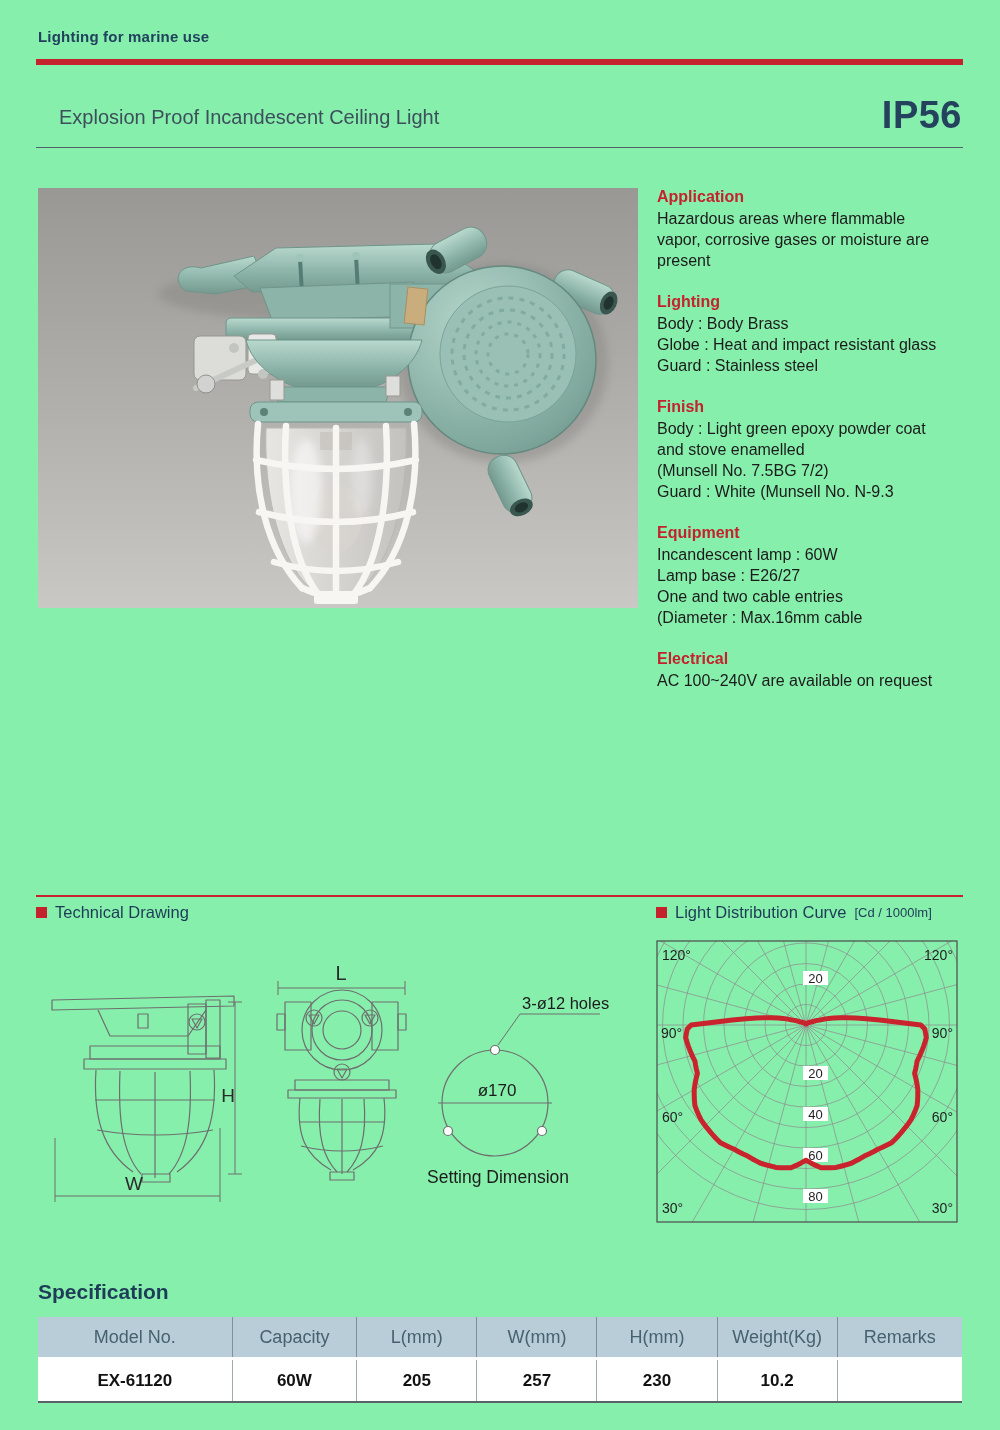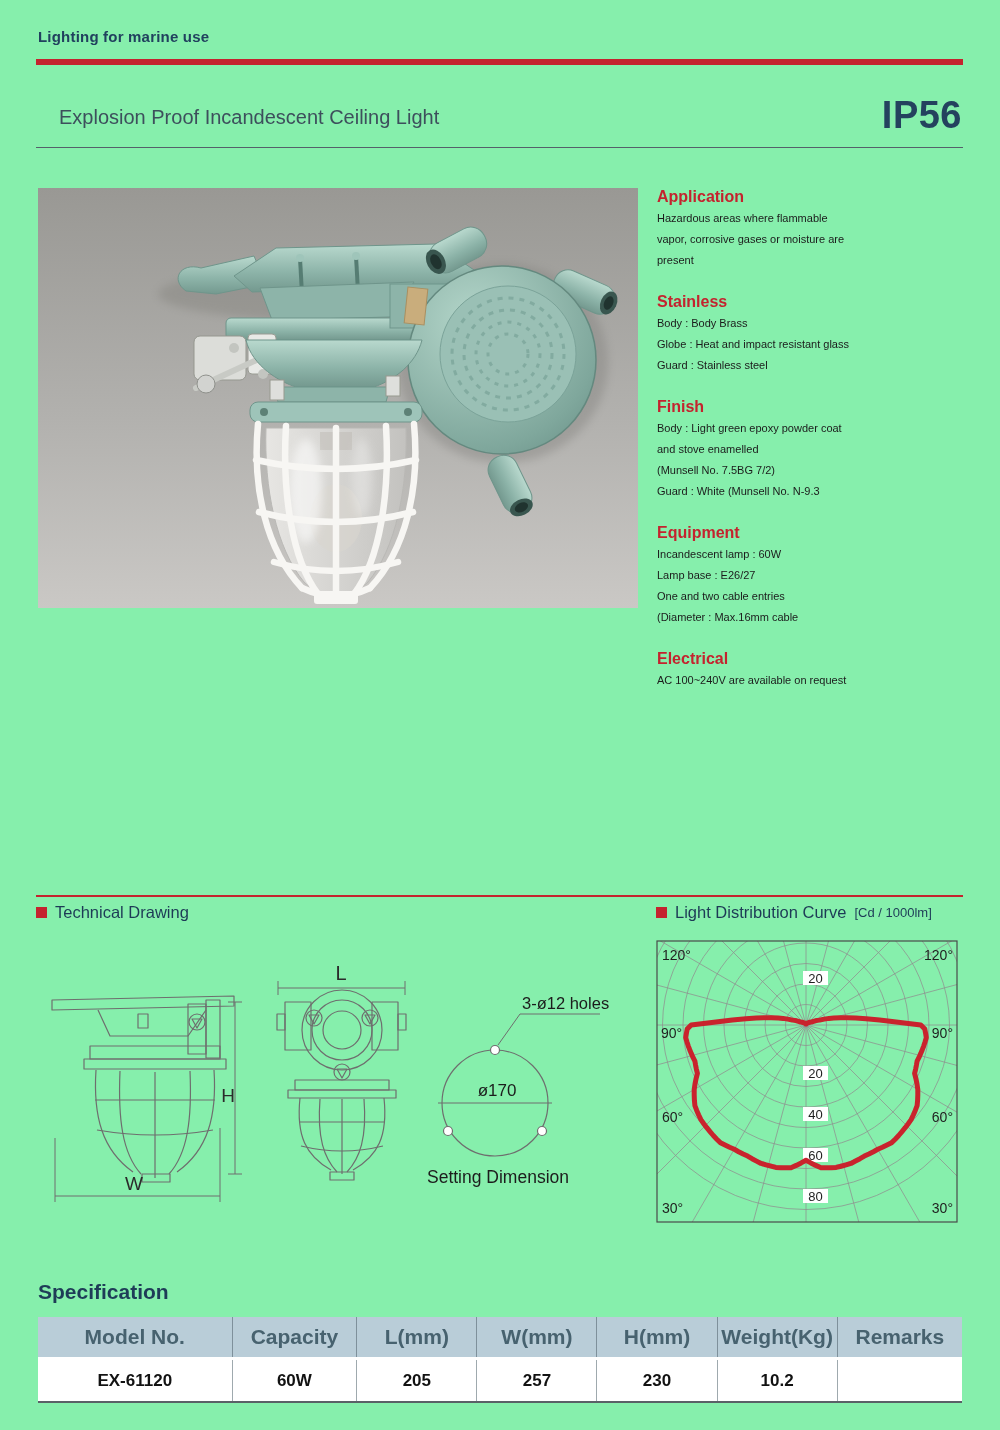--- a/index.html
+++ b/index.html
@@ -14,39 +14,39 @@
   .rule-thin{position:absolute;left:36px;top:147px;width:927px;height:1px;background:#55606a;}
 
   
   .photo{position:absolute;left:38px;top:188px;width:600px;height:420px;}
 
   
   .info-col{position:absolute;left:657px;top:186px;width:312px;}
   .info-section{margin-bottom:20px;}
   .info-section h3{margin:0 0 1px 0;font-size:16px;font-weight:bold;color:#c4232e;line-height:21px;}
   .info-section h3 .suffix{color:#1b1b1b;font-weight:400;}
-  .info-line{font-size:11px;line-height:21px;color:#1b1b1b;}
+  .info-line{font-size:16px;line-height:21px;color:#1b1b1b;}
 
   
   .rule-red-mid{position:absolute;left:36px;top:895px;width:927px;height:2px;background:#c4232e;}
   .sec-head{position:absolute;top:903px;display:flex;align-items:center;gap:8px;}
   .sec-head.left{left:36px;}
   .sec-head.right{left:656px;}
   .bullet{width:11px;height:11px;background:#c4232e;flex:0 0 auto;}
   .sec-head .lbl{font-size:16.5px;color:#1d3a56;font-weight:400;}
   .sec-head .units{font-size:13px;color:#1d3a56;font-weight:400;}
 
   
   .tech-drawing{position:absolute;left:38px;top:938px;width:580px;height:305px;}
   .polar-wrap{position:absolute;left:656px;top:940px;width:302px;height:283px;}
 
   
   .spec-title{position:absolute;left:38px;top:1280px;font-size:21px;font-weight:bold;color:#1e3c57;}
   .spec-table{position:absolute;left:38px;top:1317px;width:924px;border-collapse:collapse;table-layout:fixed;border-bottom:2px solid #5a6167;}
-  .spec-table th{height:38px;background:#b9cdd8;color:#47626f;font-size:21px;font-weight:700;text-align:center;border-bottom:3px solid #ffffff;}
+  .spec-table th{height:38px;background:#b9cdd8;color:#47626f;font-size:18px;font-weight:400;text-align:center;border-bottom:3px solid #ffffff;}
   .spec-table th + th{border-left:1px solid #7e909b;}
   .spec-table td{height:39px;background:#fff;color:#121212;font-size:17px;font-weight:600;text-align:center;}
   .spec-table td + td{border-left:1px solid #9fa9ae;}
 
   svg text{font-family:"Liberation Sans", sans-serif;}
 </style>
 </head>
 <body>
 
 <div class="page">
@@ -169,21 +169,21 @@
   </div>
 
   <aside class="info-col" id="info-col">
       <div class="info-section">
         <h3>Application</h3>
         <div class="info-line">Hazardous areas where flammable</div>
         <div class="info-line">vapor, corrosive gases or moisture are</div>
         <div class="info-line">present</div>
       </div>
       <div class="info-section">
-        <h3>Stainless</h3>
+        <h3>Lighting</h3>
         <div class="info-line">Body : Body Brass</div>
         <div class="info-line">Globe : Heat and impact resistant glass</div>
         <div class="info-line">Guard : Stainless steel</div>
       </div>
       <div class="info-section">
         <h3>Finish</h3>
         <div class="info-line">Body : Light green epoxy powder coat</div>
         <div class="info-line">and stove enamelled</div>
         <div class="info-line">(Munsell No. 7.5BG 7/2)</div>
         <div class="info-line">Guard : White (Munsell No. N-9.3</div>

